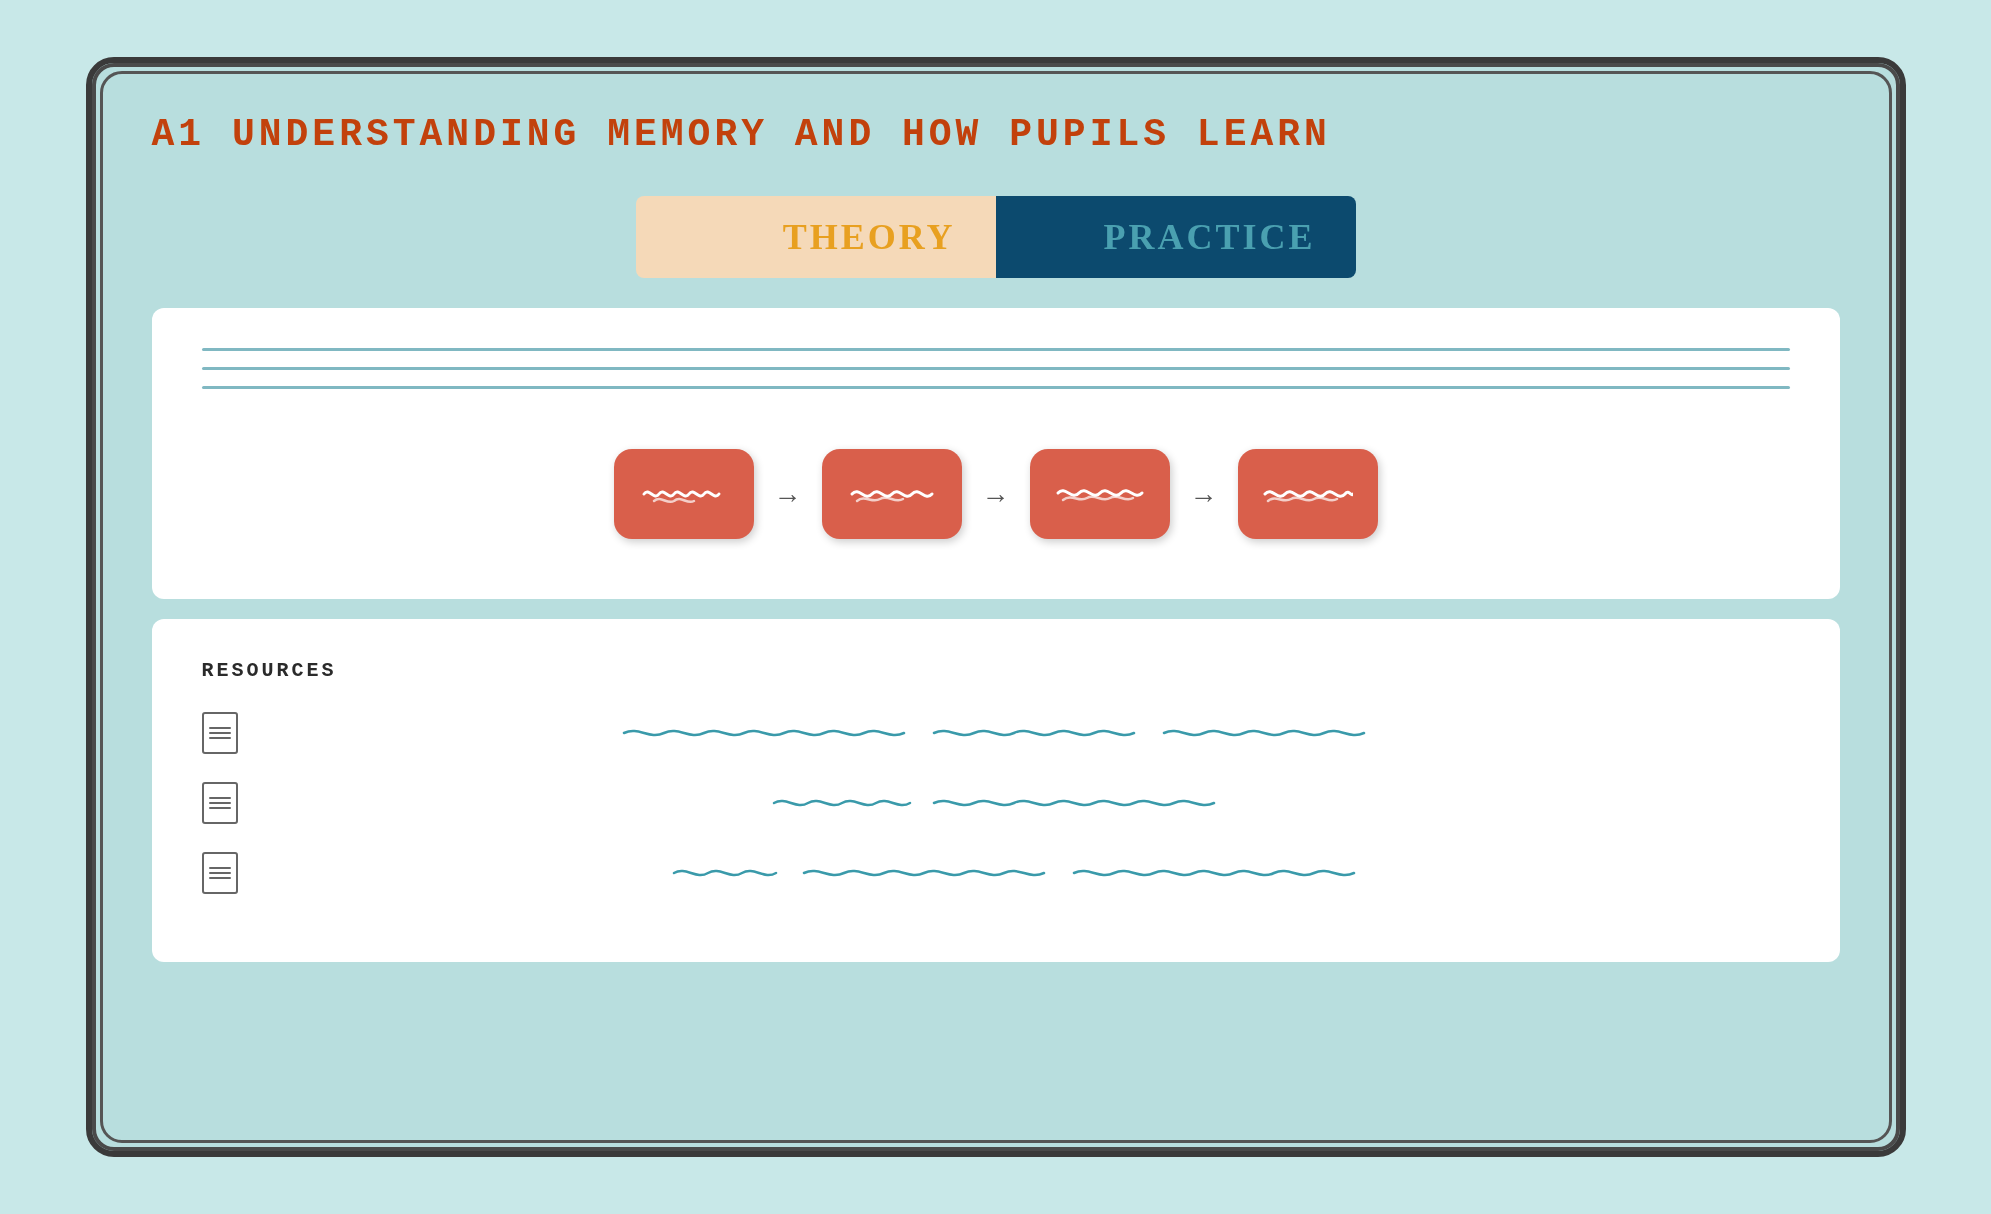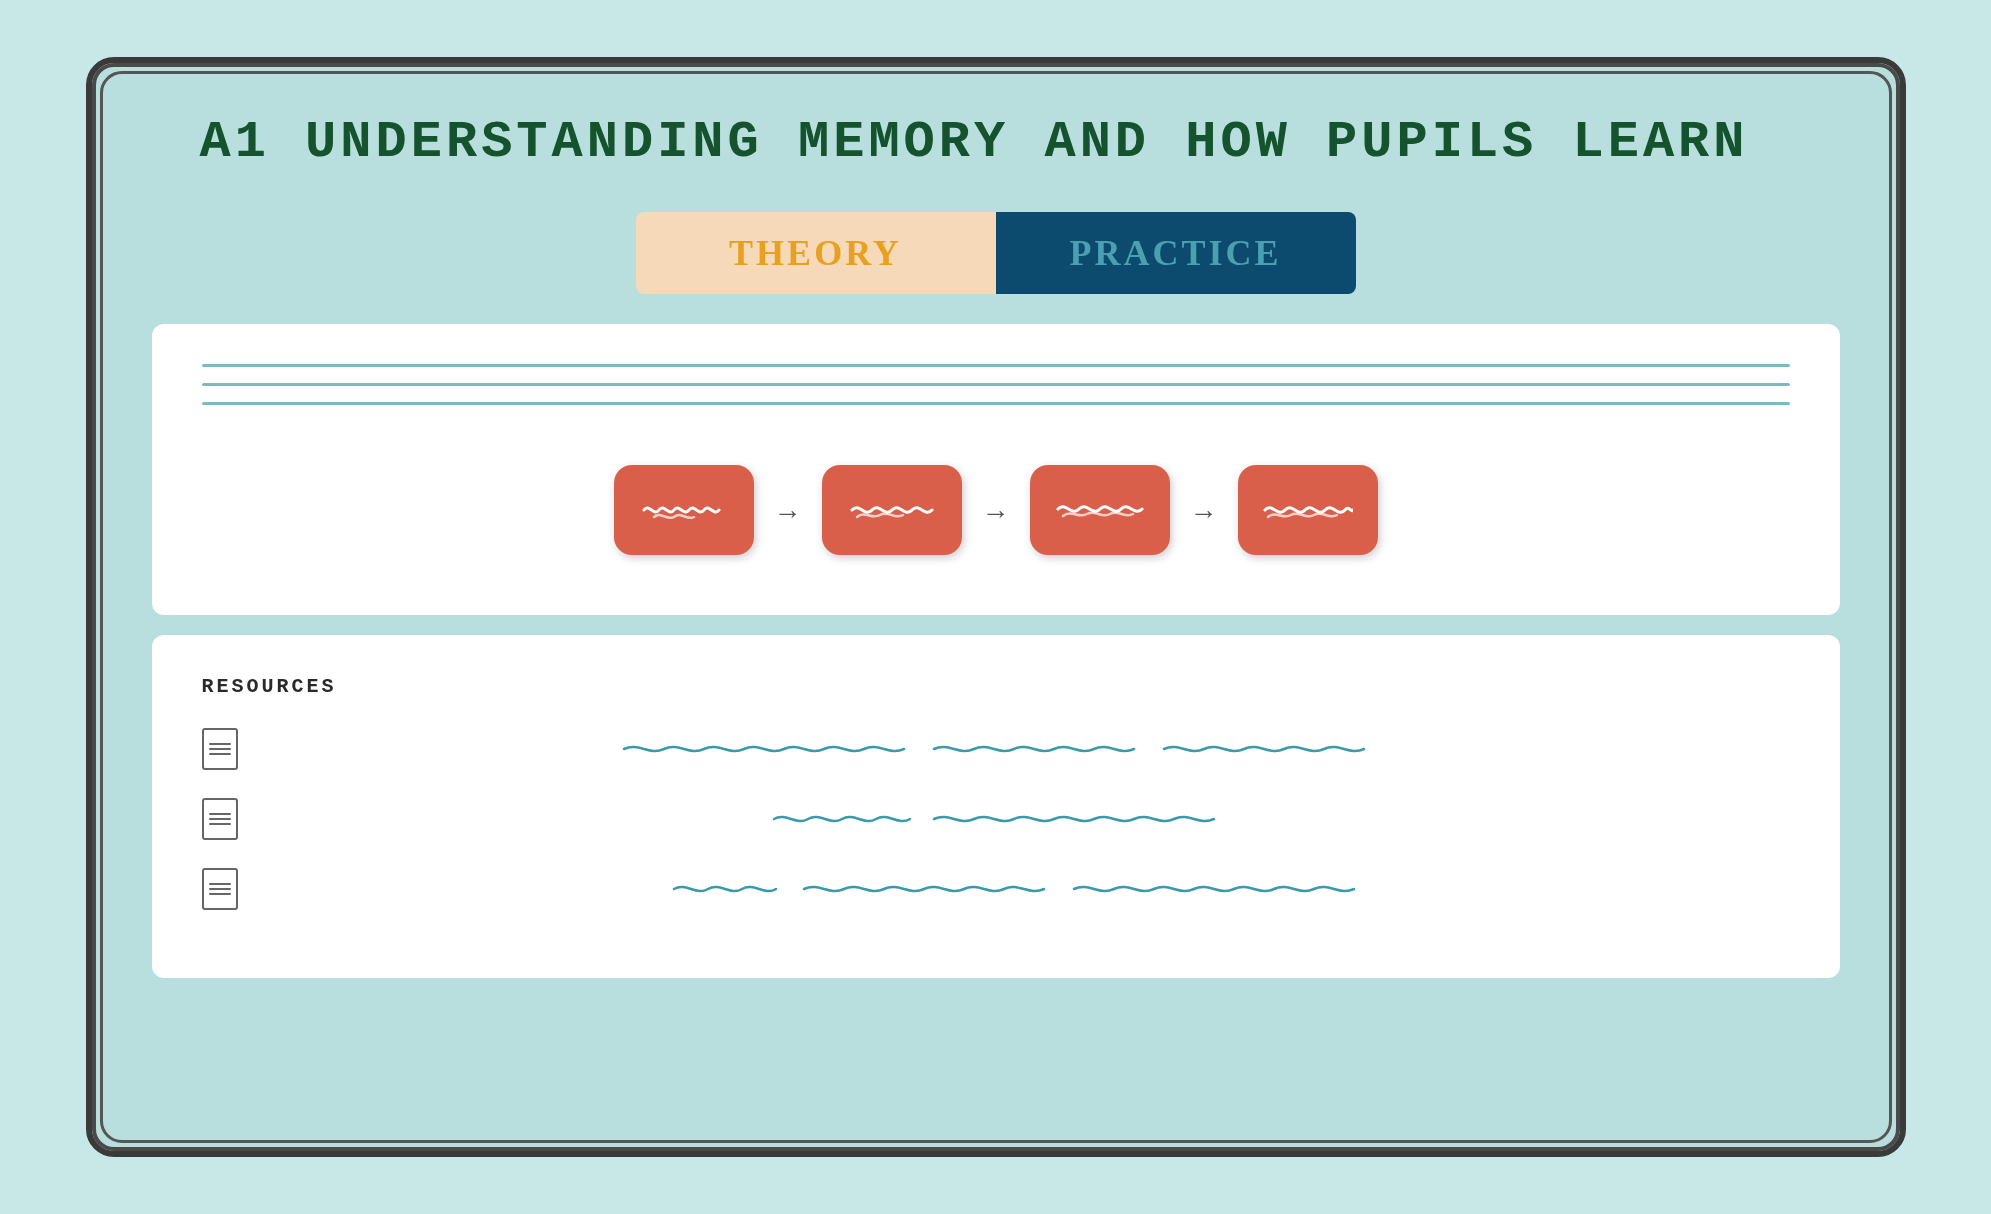--- a/index.html
+++ b/index.html
@@ -30,44 +30,43 @@
     .outer-frame::before {
       content: '';
       position: absolute;
       inset: 8px;
       border: 3px solid #555;
       border-radius: 22px;
       pointer-events: none;
     }
 
     .page-title {
-      font-size: 52px;
+      font-size: 38px;
       font-weight: bold;
-      color: #14532d;
+      color: #c2410c;
       letter-spacing: 4px;
       text-transform: uppercase;
       margin-bottom: 40px;
       font-family: 'Courier New', monospace;
       font-weight: 900;
-      margin-left: 48px;
     }
 
     
     .tabs-container {
       display: flex;
       width: 720px;
       margin: 0 auto 30px auto;
       border-radius: 8px;
       overflow: hidden;
     }
 
     .tab {
       flex: 1;
       padding: 20px 40px;
-      text-align: center;
+      text-align: right;
       font-size: 36px;
       font-weight: bold;
       letter-spacing: 3px;
       text-transform: uppercase;
       cursor: pointer;
       font-family: 'Comic Sans MS', cursive;
     }
 
     .tab-theory {
       background: #f5d9b8;

